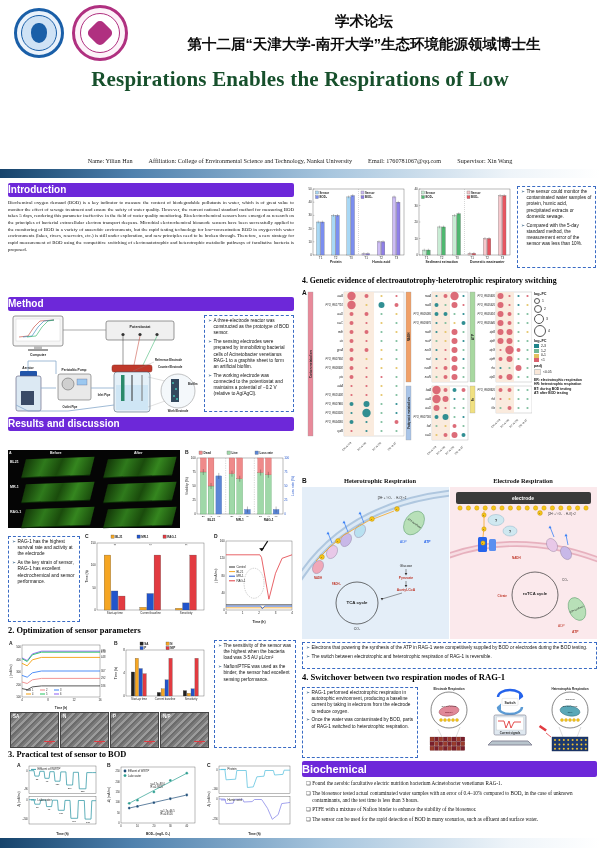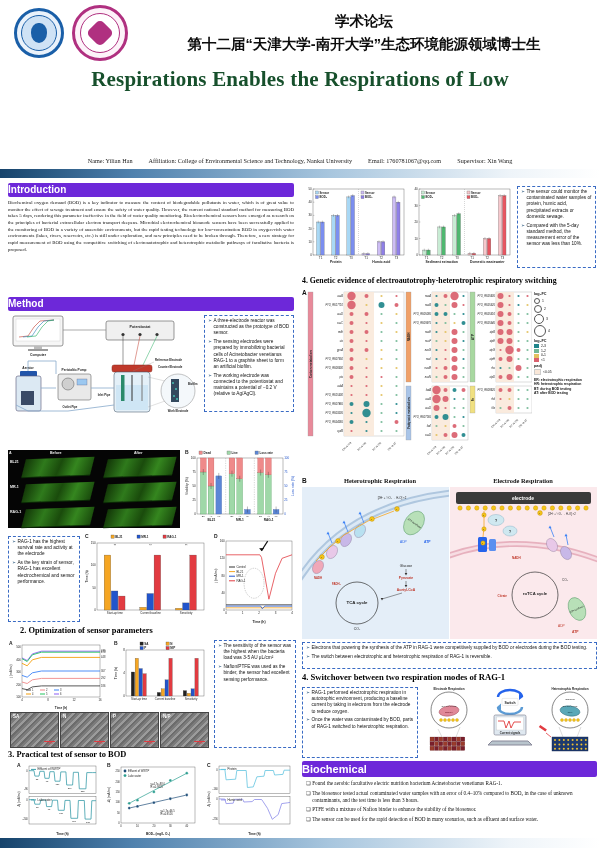--- a/index.html
+++ b/index.html
@@ -132,20 +132,21 @@
       <div class="bl">
         <span class="bch">➢</span>
         <span>The sensing electrodes were prepared by immobilizing bacterial cells of Acinetobacter venetianus RAG-1 to a graphite sheet to form an artificial biofilm.</span>
       </div>
       <div class="bl">
         <span class="bch">➢</span>
         <span>The working electrode was connected to the potentiostat and maintains a potential of −0.2 V (relative to Ag/AgCl).</span>
       </div>
     </div>
 
+  <div class="abs bar" style="left:8px;top:417px;width:286px;">Results and discussion</div>
 
   <div class="abs micro-wrap" style="left:8px;top:450px;width:172px;height:78px;">
     <span class="mlabel" style="left:1px;top:1px;">A</span>
     <span class="mlabel" style="left:42px;top:1px;">Before</span>
     <span class="mlabel" style="left:126px;top:1px;">After</span>
     <span class="mlabel" style="left:2px;top:10px;">BL21</span>
     <span class="mlabel" style="left:2px;top:35px;">MR-1</span>
     <span class="mlabel" style="left:2px;top:60px;">RAG-1</span>
     <div class="mtile" style="left:16px;top:8px;width:68px;height:18px;"></div>
     <div class="mtile" style="left:98px;top:8px;width:68px;height:18px;"></div>
@@ -280,21 +281,21 @@
         <line x1="16" y1="34" x2="22" y2="34" stroke="#333333" stroke-width="1"></line>
         <text x="23.5" y="35" font-size="2.9" fill="#222">Control</text>
         <line x1="16" y1="38.6" x2="22" y2="38.6" stroke="#f5a623" stroke-width="1"></line>
         <text x="23.5" y="39.6" font-size="2.9" fill="#222">BL21</text>
         <line x1="16" y1="43.2" x2="22" y2="43.2" stroke="#2255cc" stroke-width="1"></line>
         <text x="23.5" y="44.2" font-size="2.9" fill="#222">MR-1</text>
         <line x1="16" y1="47.8" x2="22" y2="47.8" stroke="#e23b41" stroke-width="1"></line>
         <text x="23.5" y="48.8" font-size="2.9" fill="#222">RAG-1</text>
       </svg></div>
 
-  <div class="abs shead" style="left:8px;top:626px;width:286px;margin-left:12px;">2. Optimization of sensor parameters</div>
+  <div class="abs shead" style="left:8px;top:626px;width:286px;">2. Optimization of sensor parameters</div>
   <div class="abs" style="left:8px;top:640px;width:102px;height:70px;" id="c-optl"><svg viewBox="0 0 102 70" width="100%" height="100%">
         <text x="1" y="5" font-size="5" fill="#222" font-weight="bold">A</text>
         <rect x="14" y="5" width="78" height="52" fill="none" stroke="#555" stroke-width="0.4"></rect>
         <text x="12.8" y="58" font-size="2.8" fill="#222" text-anchor="end">100</text>
         <text x="12.8" y="45.61904761904762" font-size="2.8" fill="#222" text-anchor="end">200</text>
         <text x="12.8" y="33.23809523809524" font-size="2.8" fill="#222" text-anchor="end">300</text>
         <text x="12.8" y="20.857142857142854" font-size="2.8" fill="#222" text-anchor="end">400</text>
         <text x="12.8" y="8.476190476190482" font-size="2.8" fill="#222" text-anchor="end">500</text>
         <text x="14" y="60.6" font-size="2.8" fill="#222" text-anchor="middle">4</text>
         <text x="40" y="60.6" font-size="2.8" fill="#222" text-anchor="middle">8</text>

